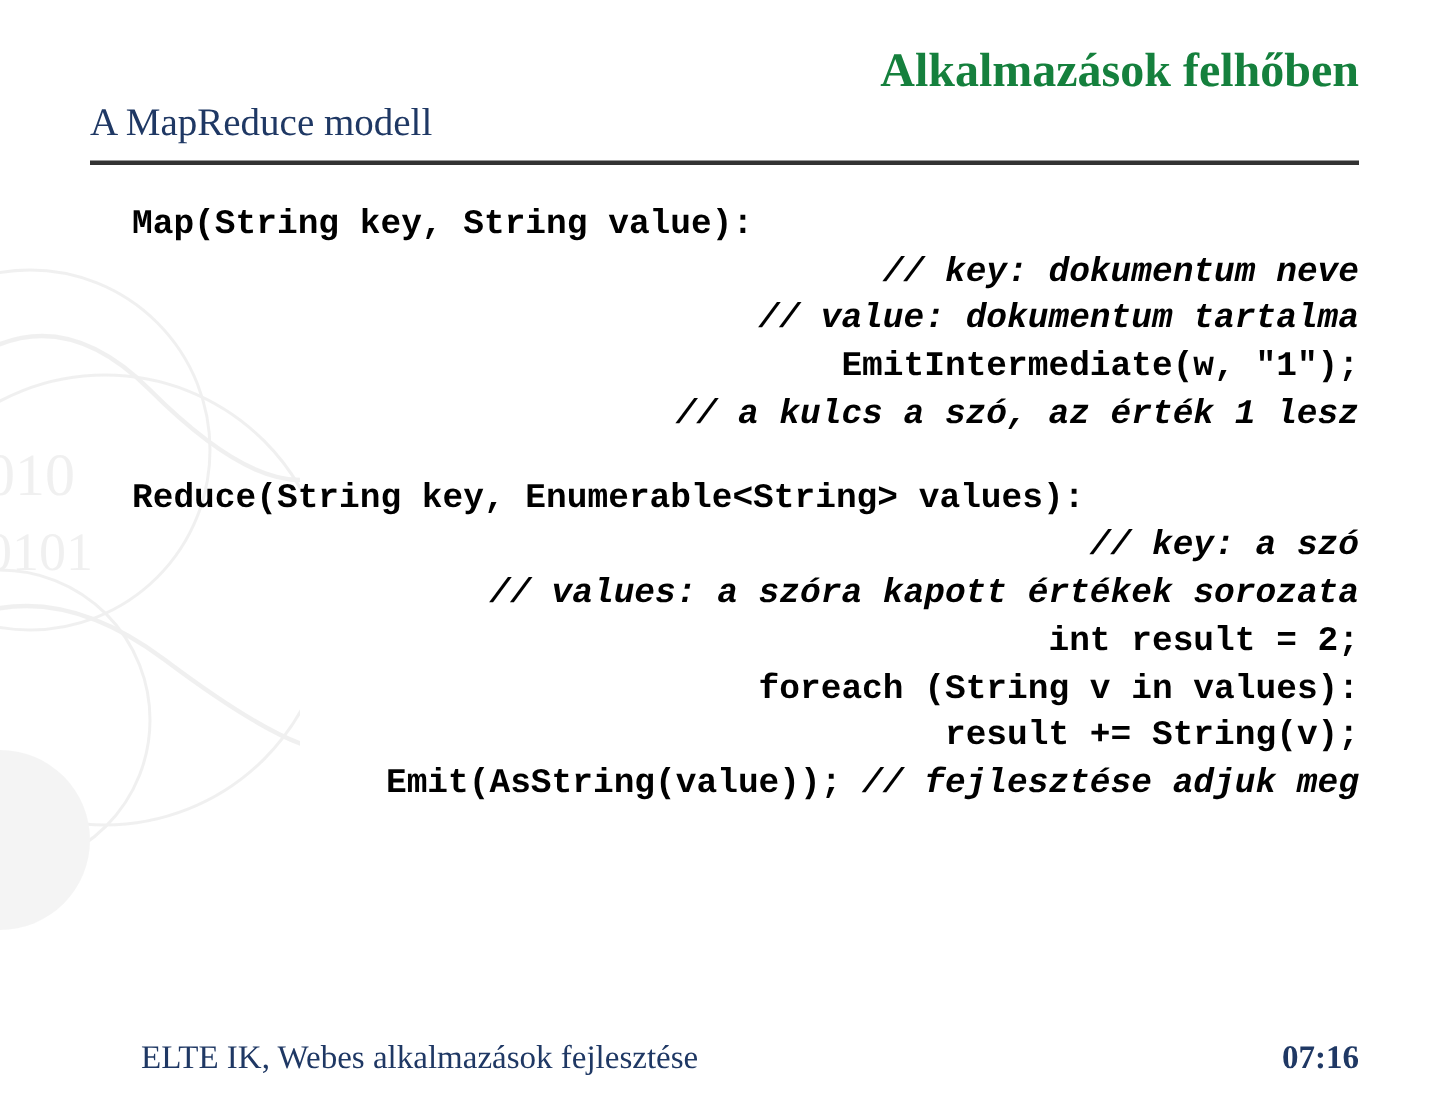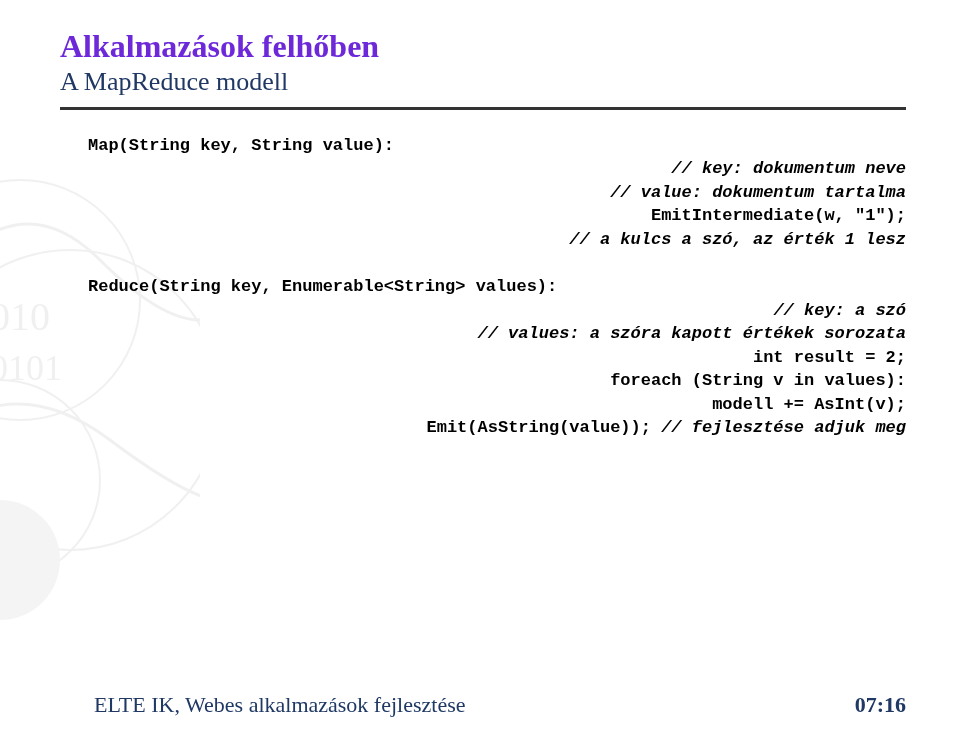--- a/index.html
+++ b/index.html
@@ -23,38 +23,39 @@
   .slide {
     position: relative;
     z-index: 1;
     padding: 28px 54px 0 60px;
     height: 100%;
   }
   .title {
     font-family: "Times New Roman", Times, serif;
     font-weight: bold;
     font-size: 32px;
-    color: #6d28d9;
+    color: #15803d;
     margin-bottom: 2px;
+    text-align: right;
   }
   .subtitle {
     font-family: "Times New Roman", Times, serif;
     font-size: 26px;
     color: #1f3864;
     margin-bottom: 10px;
   }
   .rule {
     border: none;
     border-top: 3px solid #333;
     margin-bottom: 24px;
   }
   .content {
     padding-left: 28px;
     font-family: "Courier New", Courier, monospace;
-    font-size: 17px;
+    font-size: 23px;
     font-weight: bold;
     color: #000;
     line-height: 1.38;
   }
   .comment {
     font-style: italic;
     color: #000;
   }
   .indent1 { padding-left: 58px; text-align: right; }
   .block-gap { height: 24px; }
@@ -102,21 +103,21 @@
     <div class="indent1" style="padding-left:116px">EmitIntermediate(w, "1");</div>
     <div class="indent1 comment" style="padding-left:116px">// a kulcs a szó, az érték 1 lesz</div>
 
     <div class="block-gap"></div>
 
     <div>Reduce(String key, Enumerable&lt;String&gt; values):</div>
     <div class="indent1 comment">// key: a szó</div>
     <div class="indent1 comment">// values: a szóra kapott értékek sorozata</div>
     <div class="indent1">int result = 2;</div>
     <div class="indent1">foreach (String v in values):</div>
-    <div class="indent1" style="padding-left:116px">modell += AsInt(v);</div>
+    <div class="indent1" style="padding-left:116px">result += String(v);</div>
     <div class="indent1"><span>Emit(AsString(value)); </span><span class="comment">// fejlesztése adjuk meg</span></div>
   </div>
 
   <div class="footer">
     <div class="left">ELTE IK, Webes alkalmazások fejlesztése</div>
     <div class="right">07:16</div>
   </div>
 
 </div>
 

